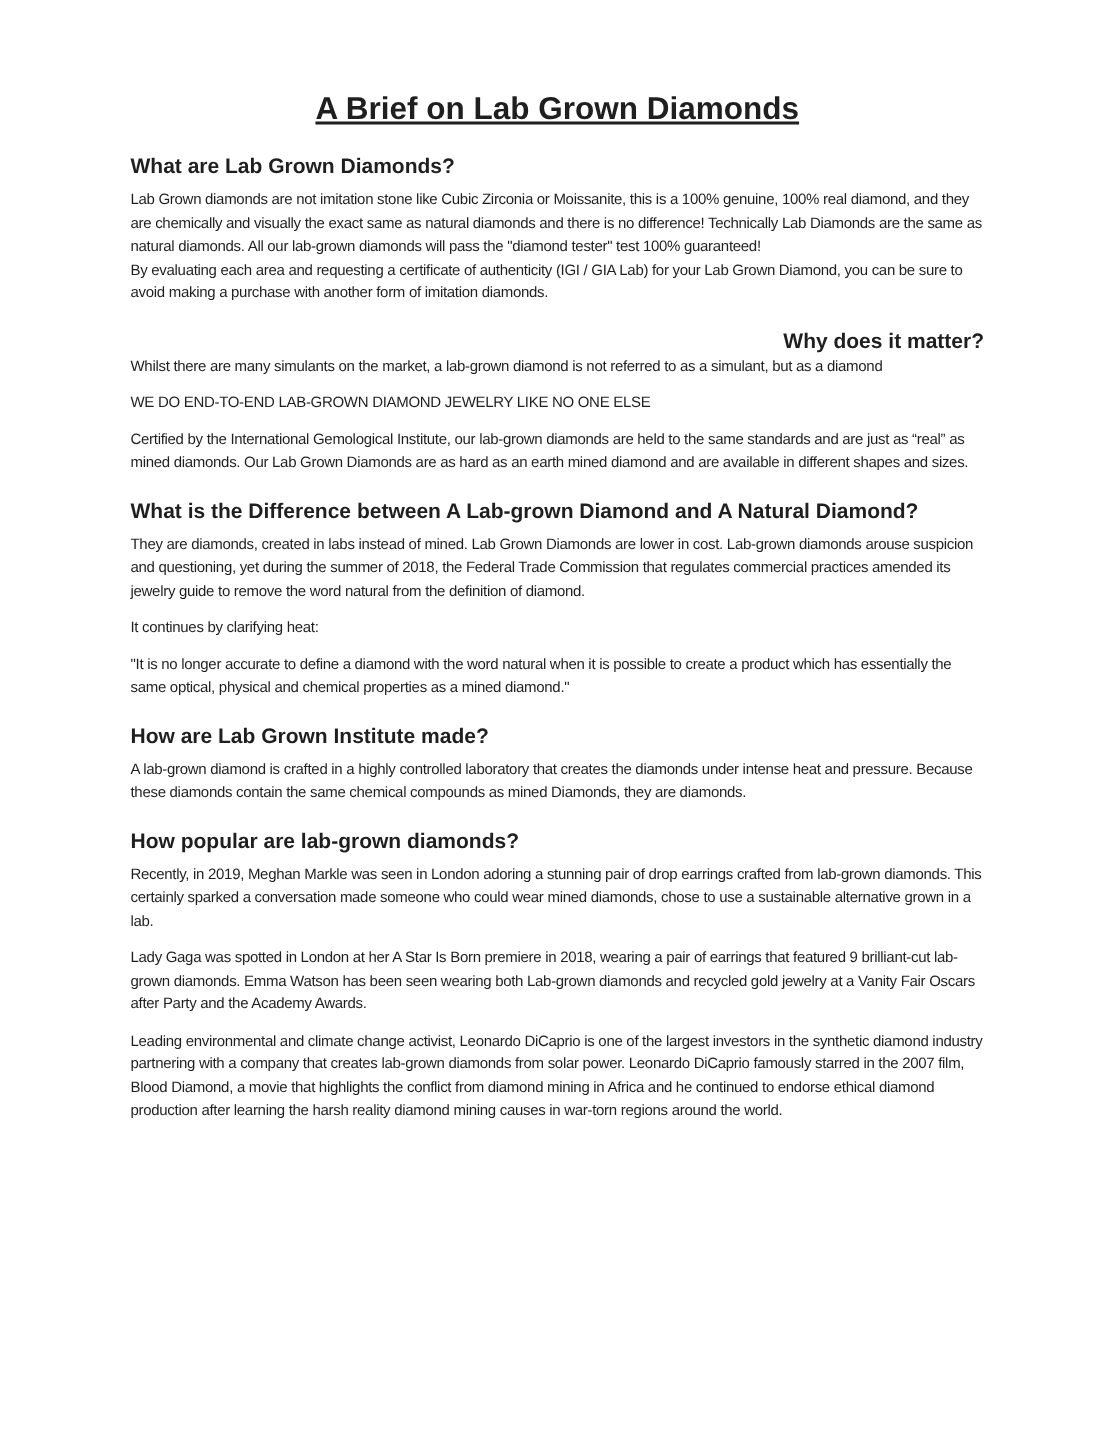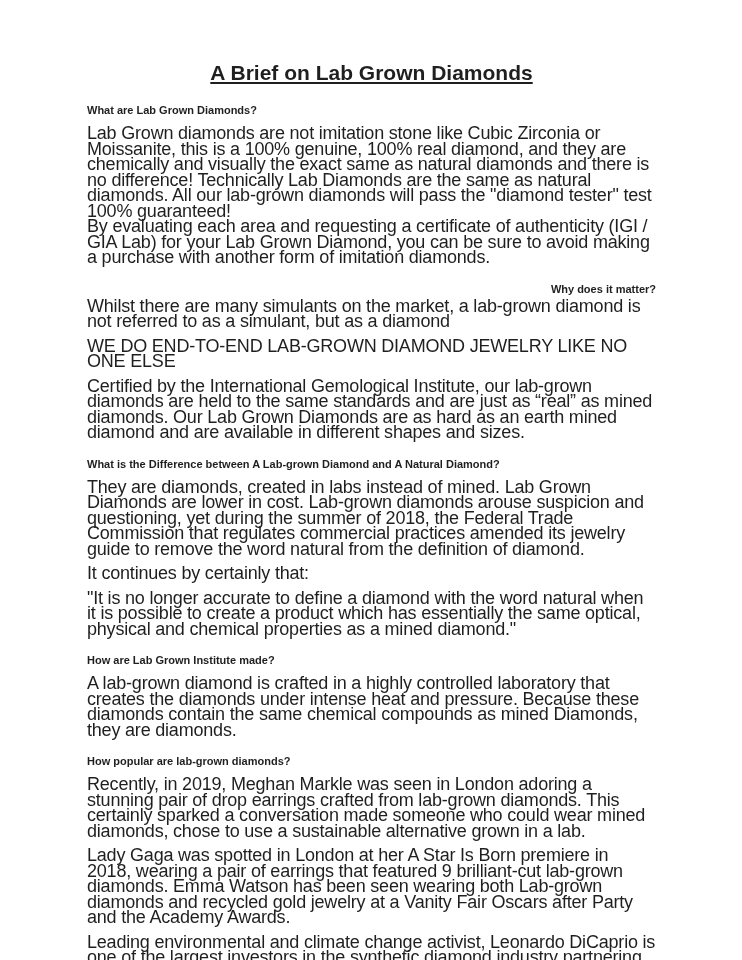--- a/index.html
+++ b/index.html
@@ -20,34 +20,34 @@
   }
   .doc-title {
     font-size: 21px;
     line-height: 25px;
     font-weight: bold;
     text-decoration: underline;
     text-align: center;
     margin: 0 0 16px 0;
   }
   .section-heading {
-    font-size: 11px;
+    font-size: 14px;
     line-height: 18px;
     font-weight: bold;
     margin: 14px 0 7px 0;
   }
   .section:first-of-type .section-heading {
     margin-top: 0;
   }
   .section-heading.tight-after {
     margin-bottom: 1px;
     text-align: right;
   }
   .para {
-    font-size: 18px;
+    font-size: 10px;
     line-height: 15.5px;
     letter-spacing: -0.2px;
     margin: 0 0 9px 0;
     white-space: pre-wrap;
   }
 </style>
 </head>
 <body>
 
 <div class="page">
@@ -63,21 +63,21 @@
   <div class="section">
     <h2 class="section-heading tight-after">Why does it matter?</h2>
     <p class="para">Whilst there are many simulants on the market, a lab-grown diamond is not referred to as a simulant, but as a diamond</p>
     <p class="para">WE DO END-TO-END LAB-GROWN DIAMOND JEWELRY LIKE NO ONE ELSE</p>
     <p class="para">Certified by the International Gemological Institute, our lab-grown diamonds are held to the same standards and are just as “real” as mined diamonds. Our Lab Grown Diamonds are as hard as an earth mined diamond and are available in different shapes and sizes.</p>
   </div>
 
   <div class="section">
     <h2 class="section-heading">What is the Difference between A Lab-grown Diamond and A Natural Diamond?</h2>
     <p class="para">They are diamonds, created in labs instead of mined. Lab Grown Diamonds are lower in cost. Lab-grown diamonds arouse suspicion and questioning, yet during the summer of 2018, the Federal Trade Commission that regulates commercial practices amended its jewelry guide to remove the word natural from the definition of diamond.</p>
-    <p class="para">It continues by certainly that:</p>
+    <p class="para">It continues by clarifying heat:</p>
     <p class="para">"It is no longer accurate to define a diamond with the word natural when it is possible to create a product which has essentially the same optical, physical and chemical properties as a mined diamond."</p>
   </div>
 
   <div class="section">
     <h2 class="section-heading">How are Lab Grown Institute made?</h2>
     <p class="para">A lab-grown diamond is crafted in a highly controlled laboratory that creates the diamonds under intense heat and pressure. Because these diamonds contain the same chemical compounds as mined Diamonds, they are diamonds.</p>
   </div>
 
   <div class="section">
     <h2 class="section-heading">How popular are lab-grown diamonds?</h2>

